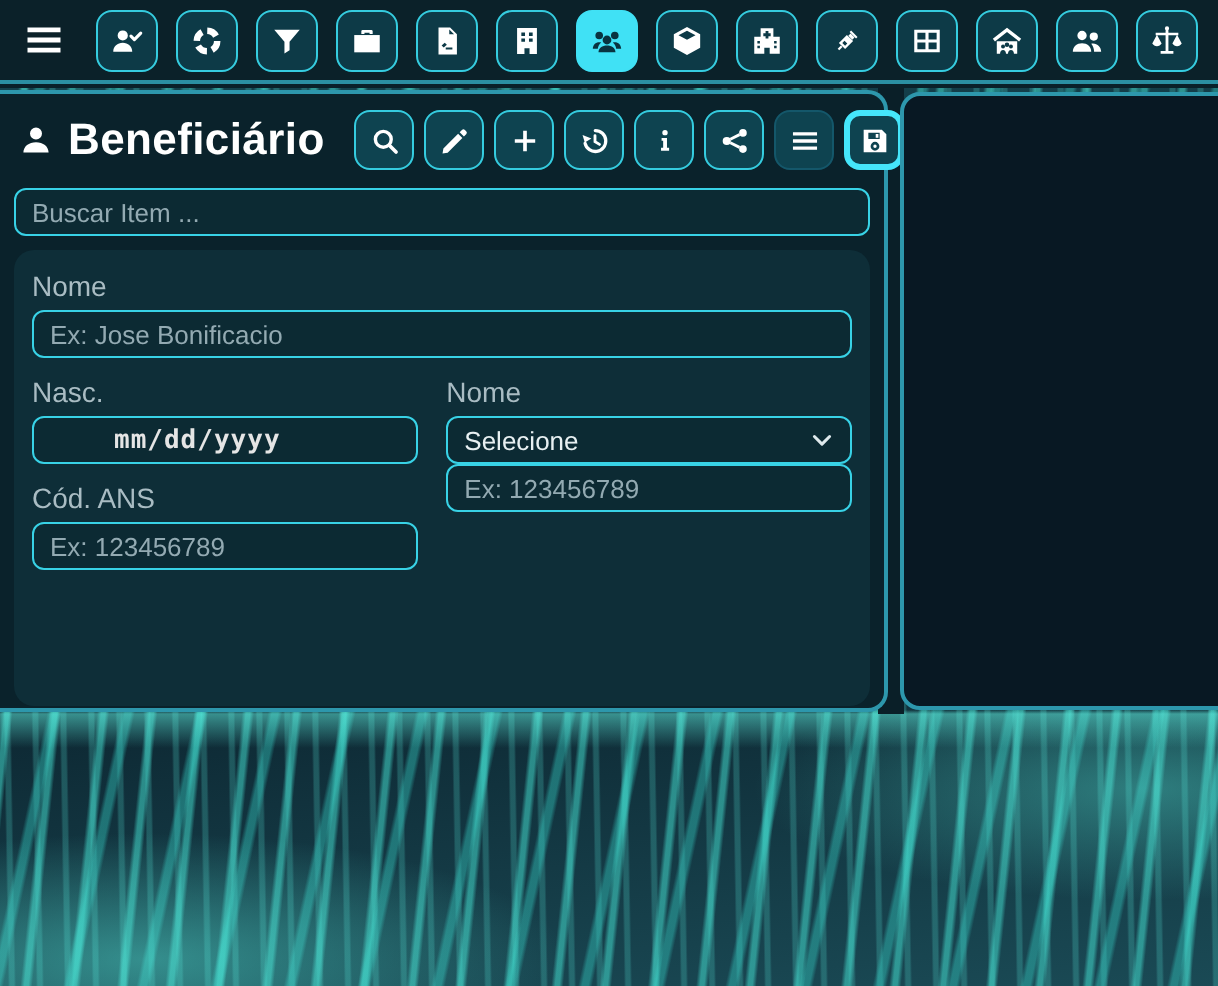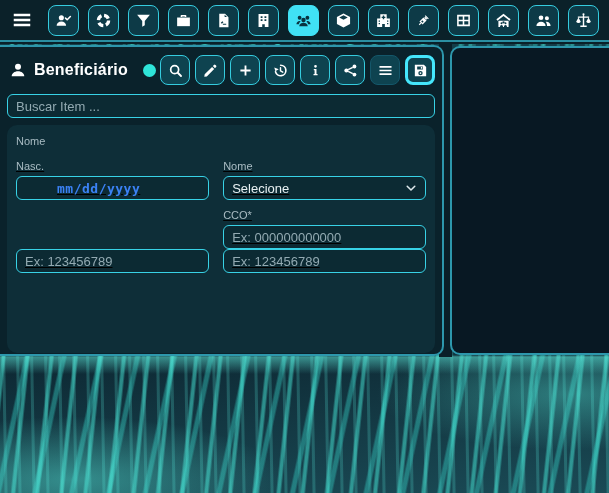--- a/index.html
+++ b/index.html
@@ -47,21 +47,21 @@
 
   
   .left-panel {
     position:absolute; left:-3px; top:45px; width:447px; height:311px;
     background:#0a222b; border:2px solid #2d97ac; border-left:none;
     border-radius:0 10px 10px 0; z-index:2; padding:6px 7px 0 10px;
   }
   .panel-header { display:flex; align-items:center; height:34px; padding-left:2px; }
   .ph-user { color:#ffffff; margin-right:7px; }
   .ph-user svg { width:18px; height:18px; }
-  .panel-title { color:#ffffff; font-weight:bold; font-size:16px; letter-spacing:.2px; }
+  .panel-title { color:#ffffff; font-weight:bold; font-size:22px; letter-spacing:.2px; }
   .status-dot { width:13px; height:13px; border-radius:50%; background:#2fe5d9; margin-left:15px; }
   .ph-actions { margin-left:auto; display:flex; gap:5px; }
   .ph-btn {
     width:30px; height:30px; border-radius:8px; background:#0e4350;
     border:1.5px solid #35ccdf; color:#ffffff; cursor:pointer;
     display:flex; align-items:center; justify-content:center; padding:0;
   }
   .ph-btn.dim { border-color:#14576a; }
   .ph-btn.save-active { border:3px solid #45e6fb; }
 
@@ -69,35 +69,35 @@
   .inp {
     display:block; width:100%; height:24px;
     background:#0c2a33; border:1.5px solid #38d2e6; border-radius:6px;
     color:#fdba74; font-size:13px; padding:3px 8px;
     font-family:"Liberation Sans", sans-serif; outline:none;
   }
   .inp::placeholder { color:#93aab2; opacity:1; }
   .search-inp { margin-top:7px; }
   .date-inp {
     font-family:"DejaVu Sans Mono", monospace; font-weight:bold;
-    color:#3b82f6; letter-spacing:.5px;padding-left:40px;
+    color:#e5e5e5; letter-spacing:.5px;padding-left:40px;
   }
   .select-wrap { position:relative; }
   select.inp { appearance:none; -webkit-appearance:none; color:#e8f0f2; padding-right:26px; }
   .chev { position:absolute; right:8px; top:5px; width:14px; height:14px; color:#dfe9ec; pointer-events:none; }
 
   
   .fieldset {
     margin-top:7px; background:#0e2e38; border-radius:10px;
     padding:6px 9px 14px; height:228px;
   }
-  .label { color:#a9bcc3; font-size:11px; margin:9px 0 4px; }
+  .label { color:#a9bcc3; font-size:14px; margin:9px 0 4px; }
   .frow:first-child .label, .row2 .frow .label { margin-top:9px; }
   .fieldset > .frow:first-child .label { margin-top:4px; }
-  .row2 { display:grid; grid-template-columns:1fr 1.05fr; column-gap:14px;text-decoration:underline; }
+  .row2 { display:grid; grid-template-columns:1fr 1.05fr; column-gap:14px; }
 
   
   .right-panel {
     position:absolute; left:450px; top:46px; width:212px; height:309px;
     background:#081823; border:2px solid #2d97ac; border-radius:10px; z-index:2;
   }
 </style>
 </head>
 <body>
 
@@ -326,20 +326,21 @@
           </svg>
         </button>
     </span>
   </div>
 
   <input class="inp search-inp" placeholder="Buscar Item ..." style="">
 
   <div class="fieldset">
     <div class="frow">
       <div class="label">Nome</div>
+      <input class="inp" placeholder="Ex: Jose Bonificacio" style="">
     </div>
     <div class="row2">
       <div class="frow">
         <div class="label">Nasc.</div>
         <input class="inp date-inp" value="mm/dd/yyyy" style="">
       </div>
       <div class="frow">
         <div class="label">Nome</div>
         <div class="select-wrap">
           <select class="inp">
@@ -347,27 +348,24 @@
           </select>
           <svg class="chev">
               <use href="#i-chevron"></use>
             </svg>
         </div>
       </div>
     </div>
     <div class="row2">
       <div class="frow">
       </div>
-      <div class="frow">
-        <div class="label">CCO*</div>
-        <input class="inp" placeholder="Ex: 000000000000" style="">
-      </div>
     </div>
     <div class="row2">
       <div class="frow">
+        <div class="label">Cód. ANS</div>
         <input class="inp" placeholder="Ex: 123456789" style="">
       </div>
       <div class="frow">
         <input class="inp" placeholder="Ex: 123456789" style="">
       </div>
     </div>
   </div>
 </div>
 
 <div class="right-panel"></div>

